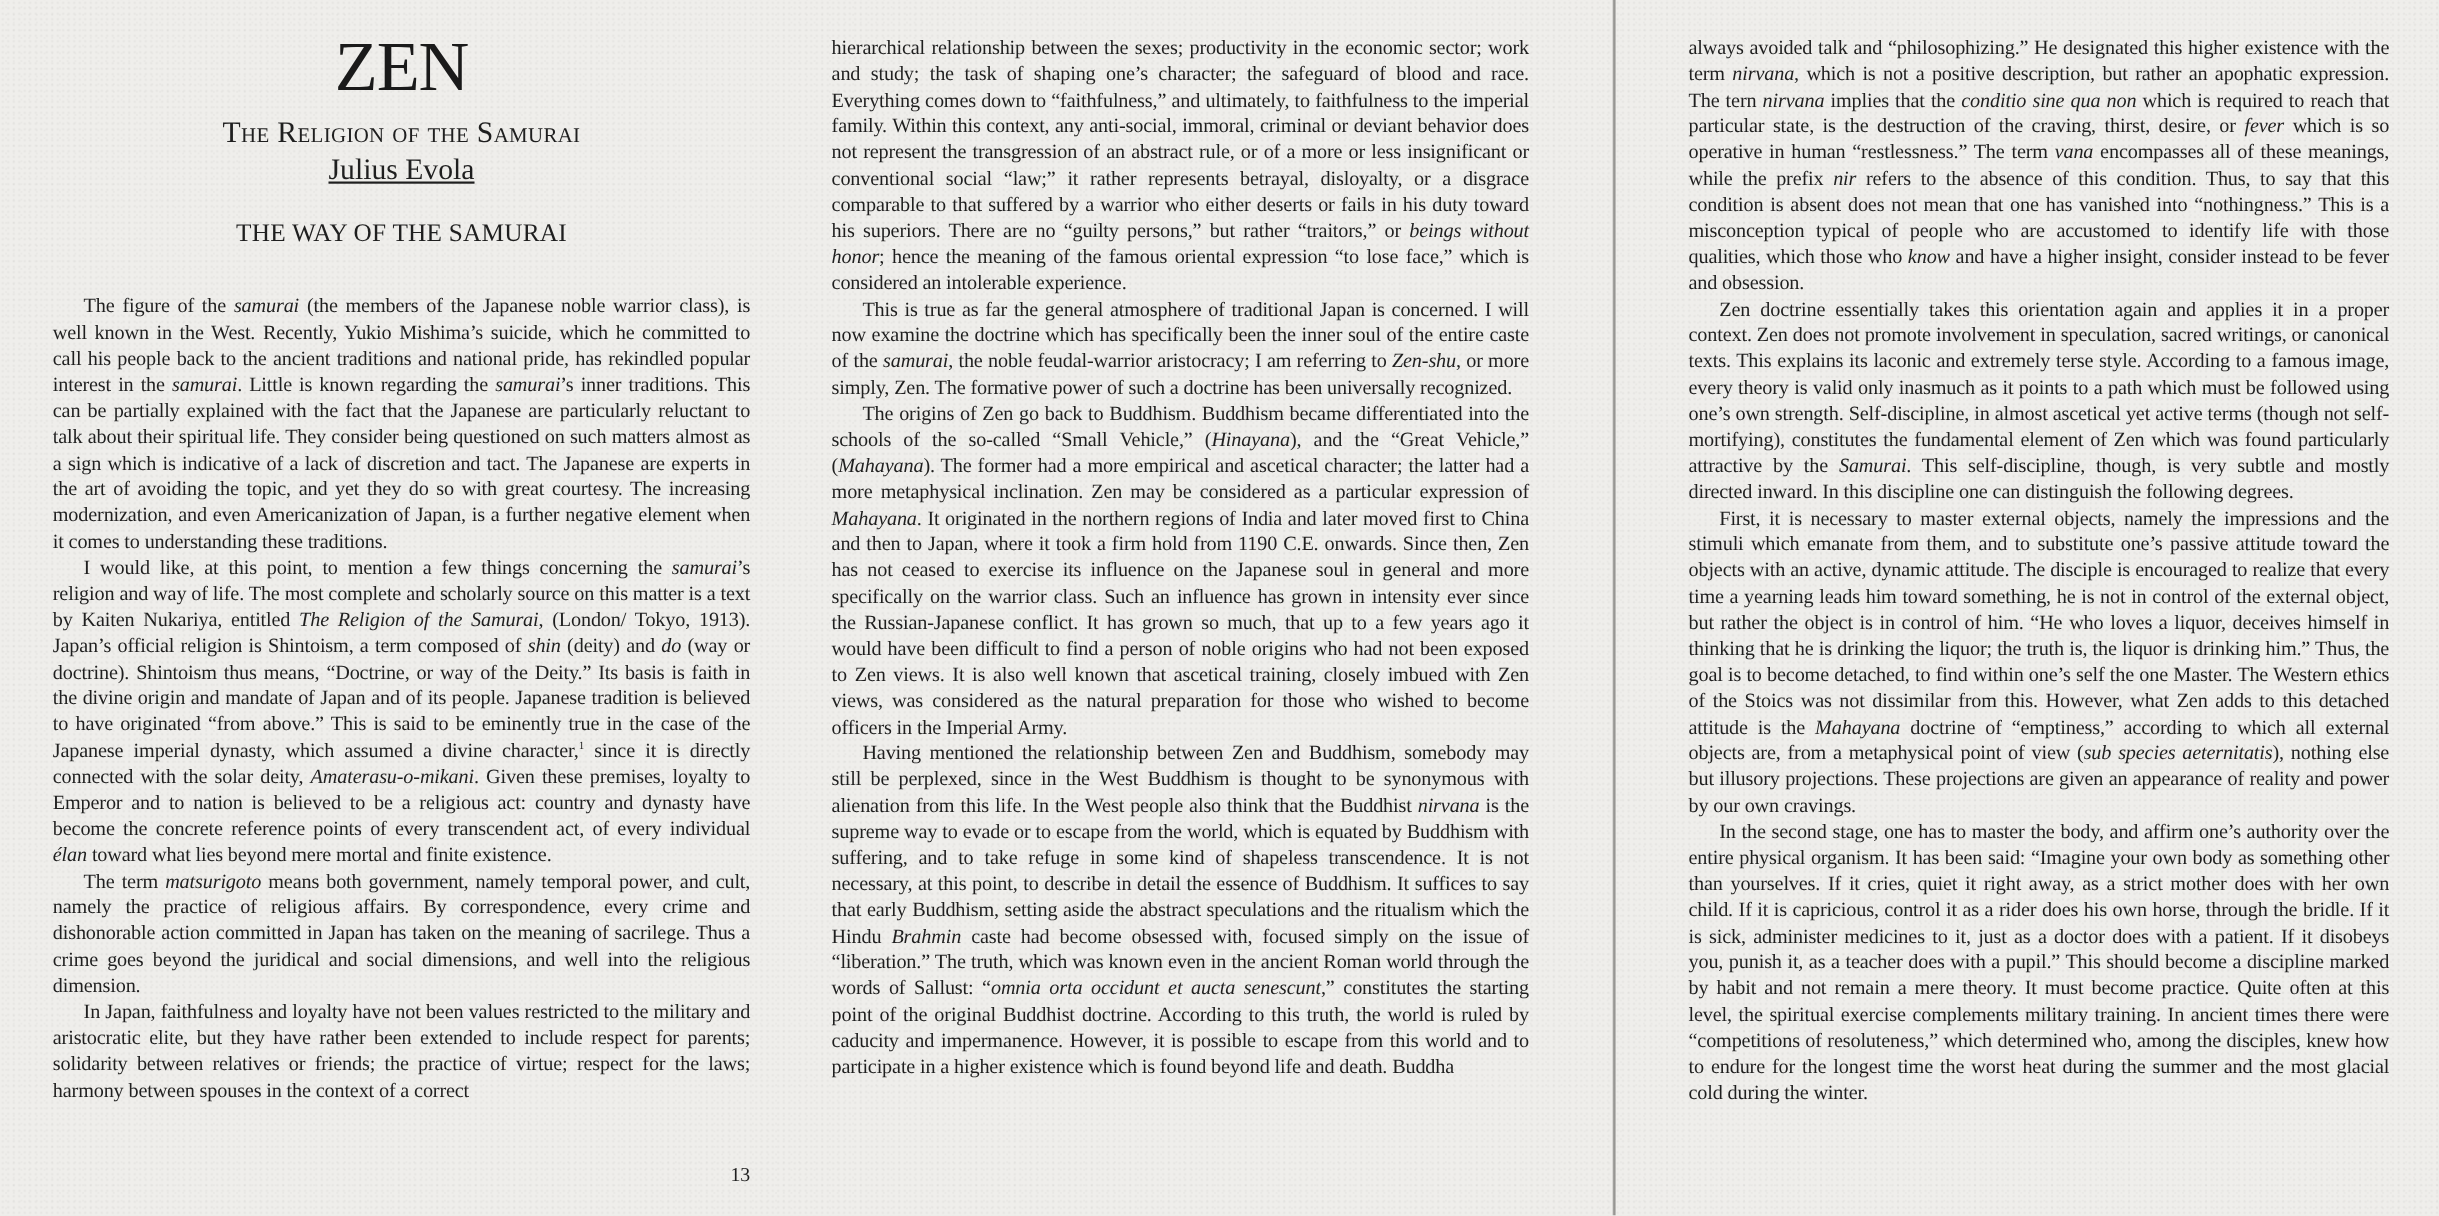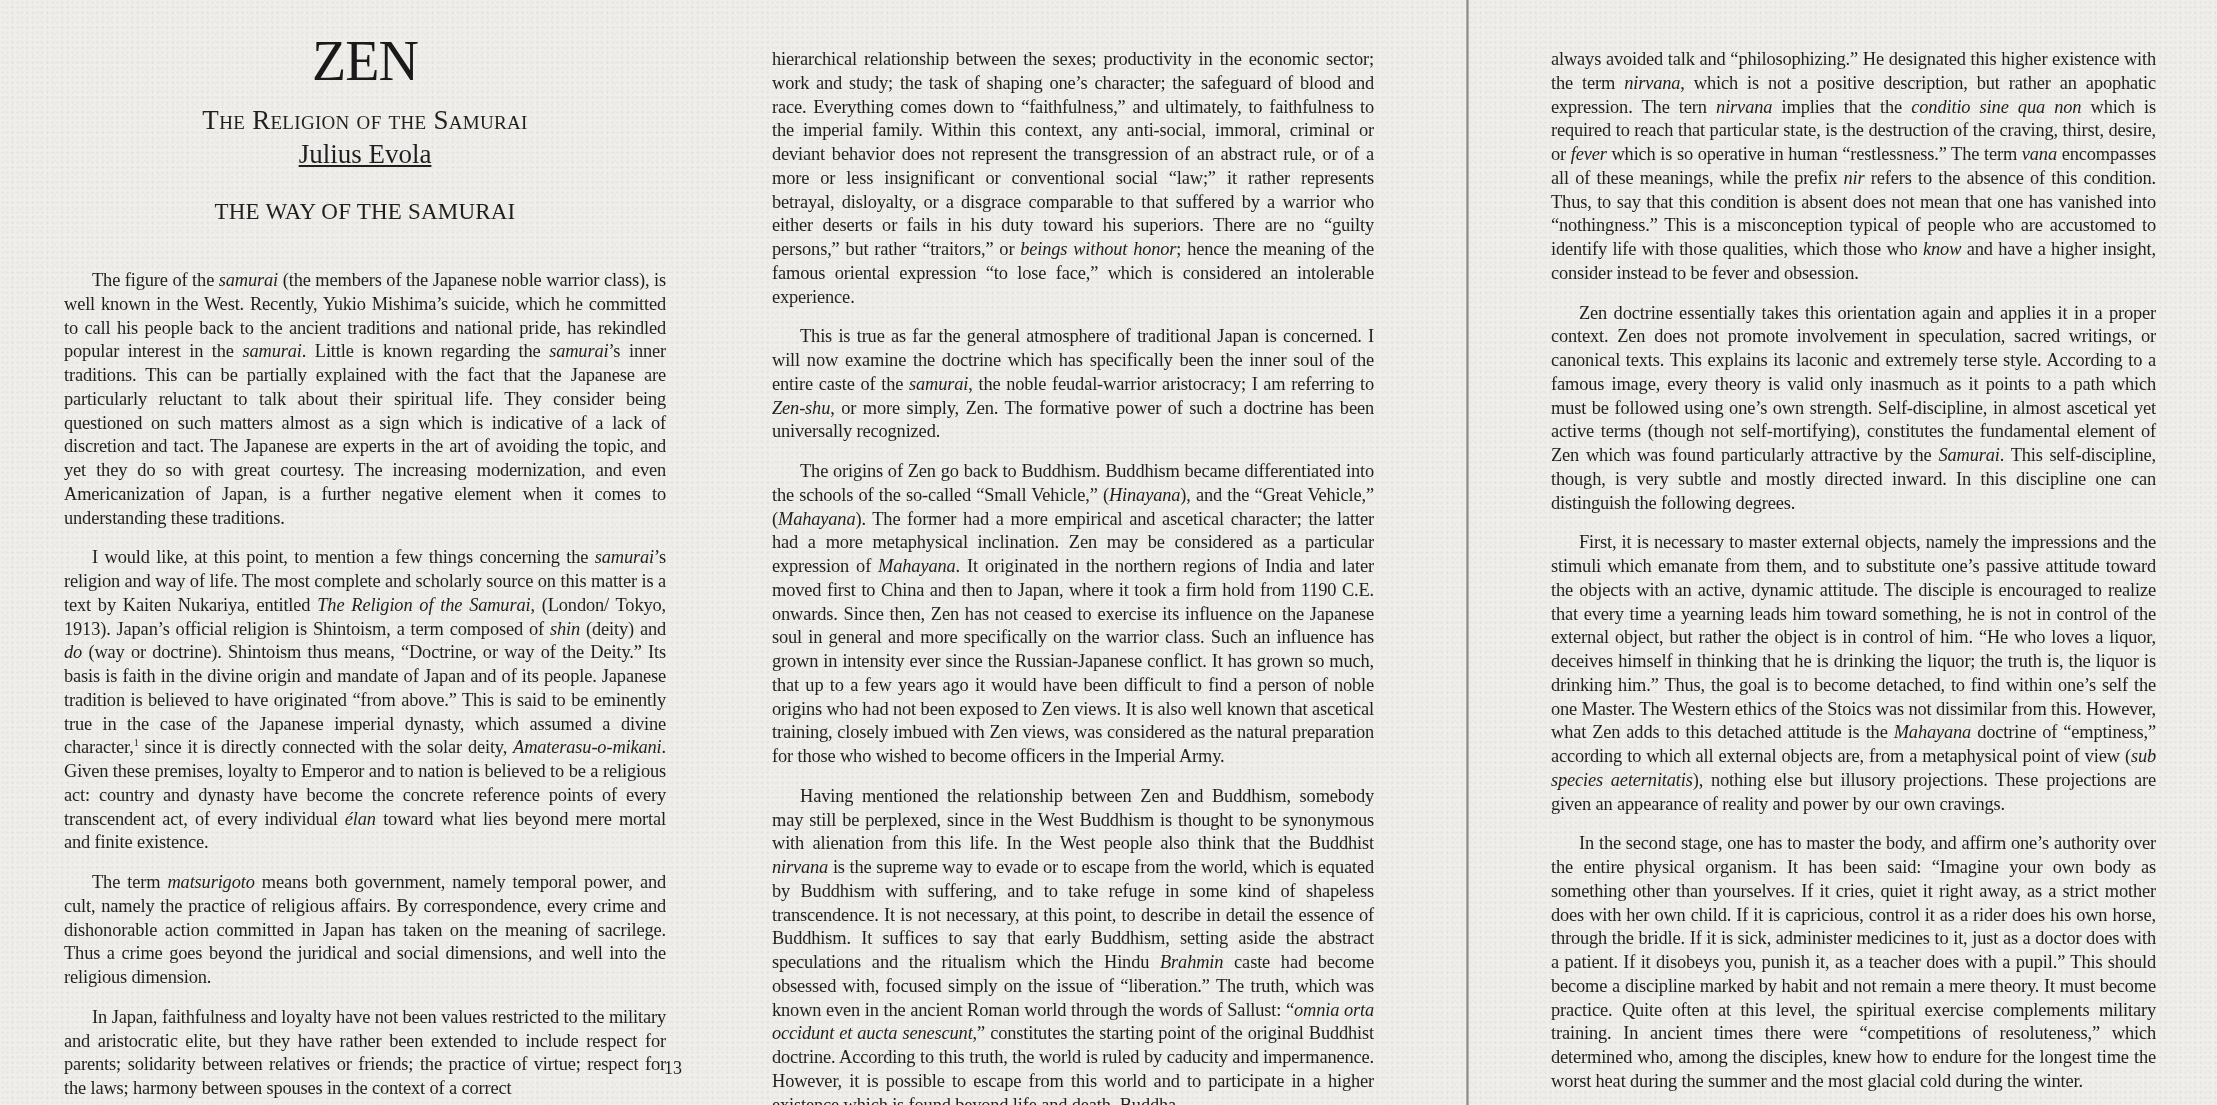--- a/index.html
+++ b/index.html
@@ -25,31 +25,31 @@
     position: absolute; left: 1466px; top: 0; width: 3px; height: 1105px;
     background: linear-gradient(to right, #b9b8b5, #8f8e8b, #c4c3c0);
   }
   .col {
     position: absolute;
     font-size: 18.4px;
     line-height: 23.75px;
     text-align: justify;
     letter-spacing: -0.15px;
   }
-  .col p { margin: 16px; text-indent: 28px; }
+  .col p { margin: 0; text-indent: 28px; }
   .col p.cont { text-indent: 0; }
   .col em { font-style: italic; }
   .col sup { font-size: 10px; line-height: 0; }
-  #col1 { left: 48px; top: 253px; width: 634px; }
+  #col1 { left: 48px; top: 267px; width: 634px; }
   #col2 { left: 756px; top: 32px; width: 634px; }
   #col3 { left: 1535px; top: 32px; width: 637px; }
 
   .title-block { position: absolute; left: 48px; width: 634px; text-align: center; }
   .title-main {
-    top: 26px; font-size: 56px; line-height: 70px; letter-spacing: -1px; color: #1a1a1a; font-family: Liberation Serif, serif;
+    top: 26px; font-size: 64px; line-height: 70px; letter-spacing: -1px; color: #1a1a1a; font-family: Liberation Serif, serif;
   }
   .subtitle {
     top: 104px; font-size: 27px; line-height: 32px; font-variant: small-caps; letter-spacing: 0.3px;
   }
   .author { top: 138px; font-size: 27px; line-height: 32px; text-decoration: underline; }
   .section-head {
     top: 199px; font-size: 23px; line-height: 26px; letter-spacing: 0.2px;
   }
   .page-number {
     position: absolute; left: 48px; width: 634px; top: 1058px;

